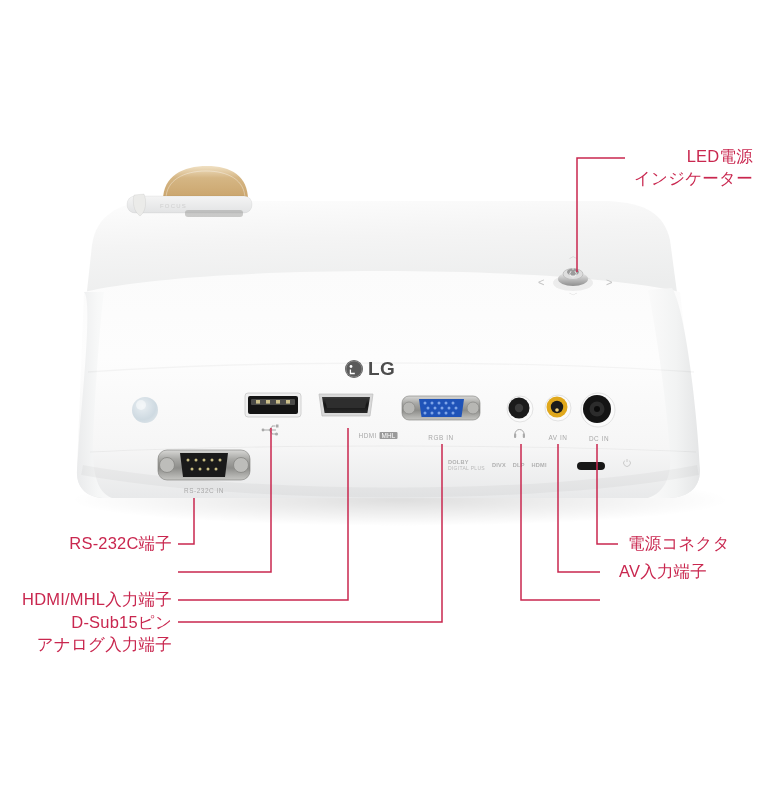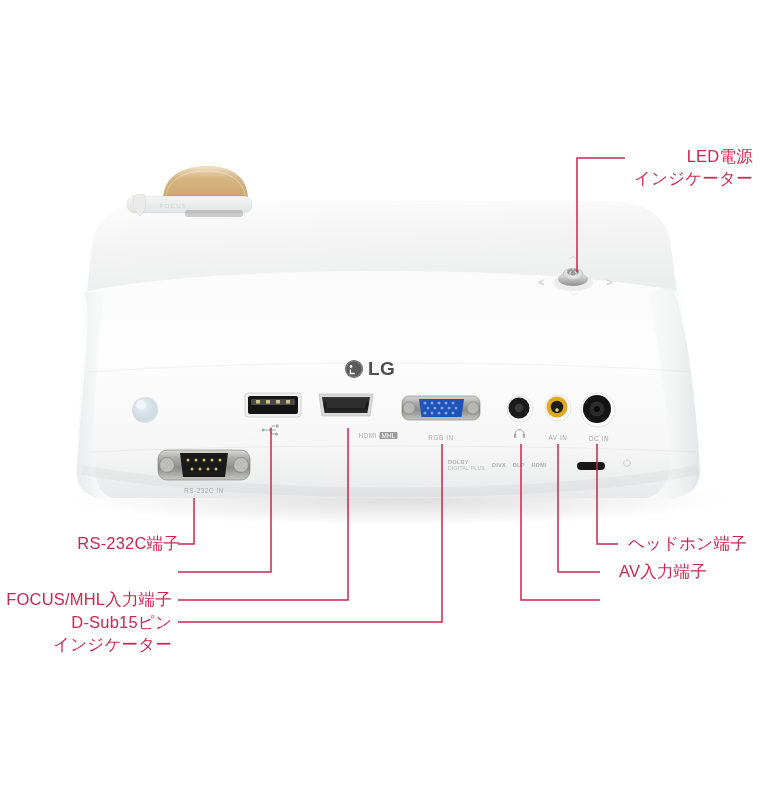--- a/index.html
+++ b/index.html
@@ -342,26 +342,26 @@
 
       <path d="M558 444 V572 H600"></path>
 
       <path d="M597 444 V544 H618"></path>
     </g>
   </svg>
 
   <div class="callout l" style="left:634px;top:146px;">LED電源
 インジケーター</div>
 
-  <div class="callout r" style="left:0px;top:533px;width:172px;margin-left:8px;">RS-232C端子</div>
-
-
-  <div class="callout r" style="left:0px;top:589px;width:172px;">FOCUS/MHL入力端子</div>
+  <div class="callout r" style="left:0px;top:533px;width:172px;">RS-232C端子</div>
+
+
+  <div class="callout r" style="left:0px;top:589px;width:172px;">HDMI/MHL入力端子</div>
 
   <div class="callout r" style="left:0px;top:611px;width:172px;line-height:1.34;">D-Sub15ピン
-インジケーター</div>
-
-  <div class="callout l" style="left:628px;top:533px;">ヘッドホン端子</div>
+アナログ入力端子</div>
+
+  <div class="callout l" style="left:628px;top:533px;">電源コネクタ</div>
 
   <div class="callout l" style="left:610px;top:561px;margin-left:9px;">AV入力端子</div>
 
 
 </div>
 
 </body></html>

